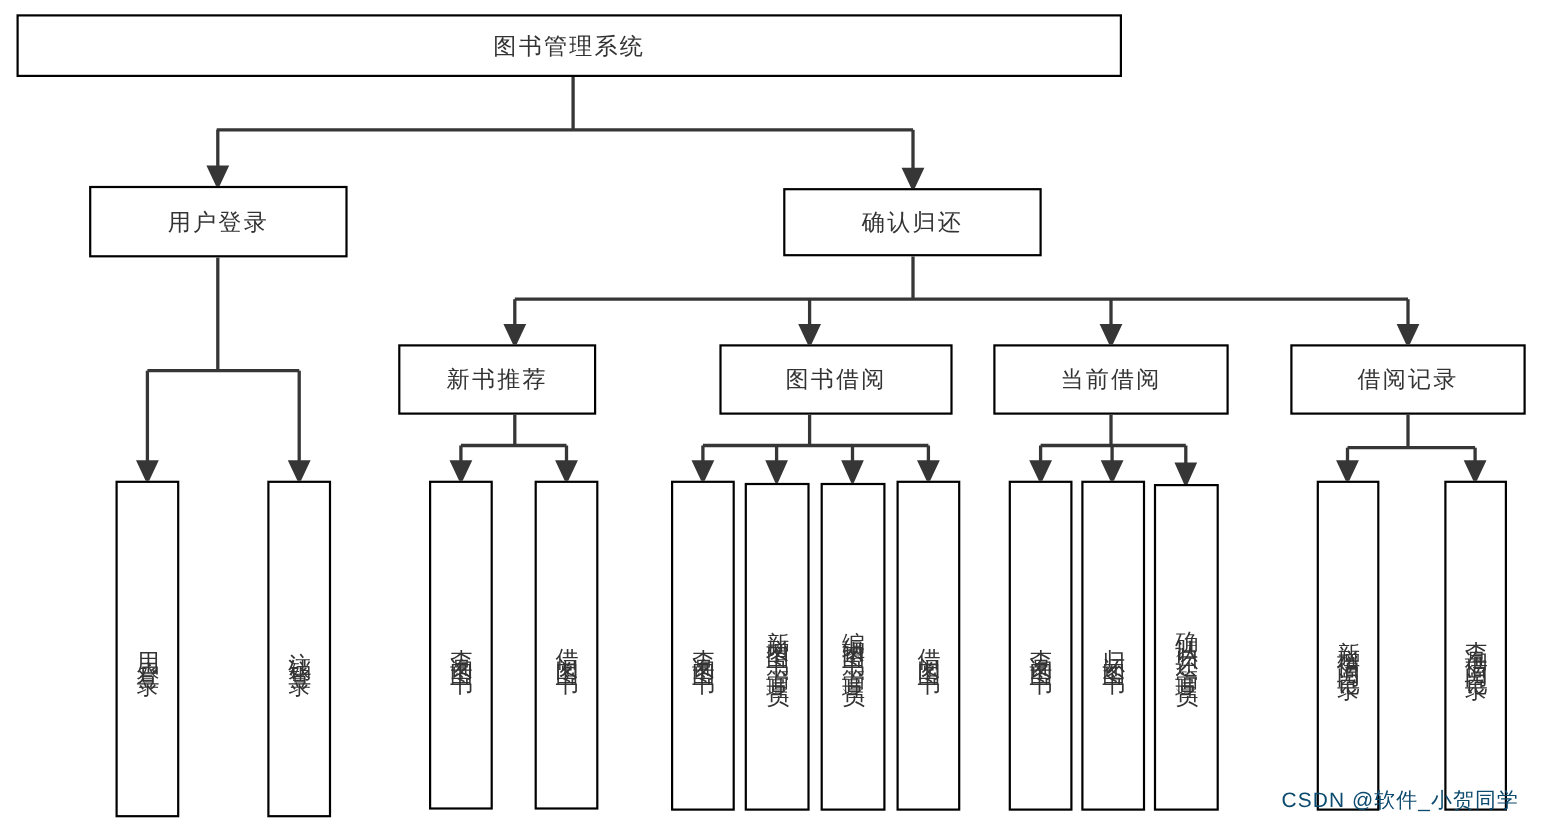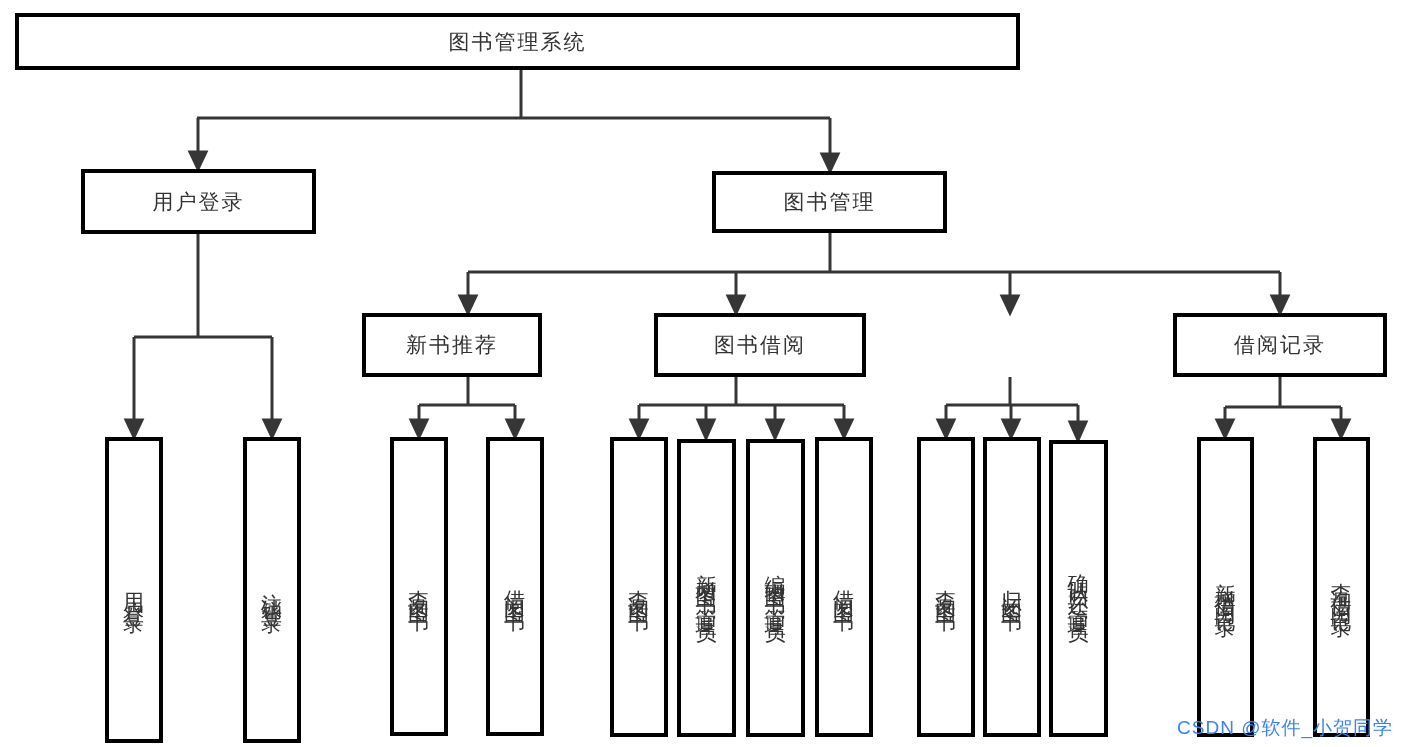--- a/index.html
+++ b/index.html
@@ -19,21 +19,21 @@
     position: absolute;
     left: 0; top: 0;
     width: 1405px;
     height: 747px;
     pointer-events: none;
   }
 
   .node {
     position: absolute;
     background: #ffffff;
-    border: 4px solid #000000;
+    border: 2px solid #000000;
     display: flex;
     align-items: center;
     justify-content: center;
     color: #333333;
   }
 
   .hbox {
     font-size: 21px;
     letter-spacing: 2px;
     white-space: nowrap;
@@ -42,25 +42,25 @@
   .vbox {
     writing-mode: vertical-rl;
     text-orientation: mixed;
     font-size: 21px;
     letter-spacing: 7px;
     line-height: 1;
   }
 
   .watermark {
     position: absolute;
-    right: 12px;
+    right: 24px;
     bottom: 6px;
     font-size: 19px;
     letter-spacing: 1px;
-    color: #3b82f6;
+    color: #0c4a6e;
     z-index: 5;
     white-space: nowrap;
   }
 </style>
 </head>
 <body>
 
 <div class="canvas">
 
   <svg class="connectors" viewBox="0 0 1405 747" xmlns="http://www.w3.org/2000/svg" stroke="#363636" stroke-width="3" fill="#363636">
@@ -121,24 +121,25 @@
     <line x1="1225" y1="407" x2="1341" y2="407"></line>
     <line x1="1225" y1="407" x2="1225" y2="422"></line>
     <polygon points="1217,420 1233,420 1225,437"></polygon>
     <line x1="1341" y1="407" x2="1341" y2="422"></line>
     <polygon points="1333,420 1349,420 1341,437"></polygon>
   </svg>
 
   <div class="node hbox" style="left:15px; top:13px; width:1005px; height:57px;">图书管理系统</div>
 
   <div class="node hbox" style="left:81px; top:169px; width:235px; height:65px;">用户登录</div>
-  <div class="node hbox" style="left:712px; top:171px; width:235px; height:62px;">图书管理</div>
+  <div class="node hbox" style="left:712px; top:171px; width:235px; height:62px;">确认归还</div>
 
   <div class="node hbox" style="left:362px; top:313px; width:180px; height:64px;">新书推荐</div>
   <div class="node hbox" style="left:630px; top:313px; width:212px; height:64px;margin-left:24px;">图书借阅</div>
+  <div class="node hbox" style="left:903px; top:313px; width:214px; height:64px;">当前借阅</div>
   <div class="node hbox" style="left:1173px; top:313px; width:214px; height:64px;">借阅记录</div>
 
   <div class="node vbox" style="left:105px; top:437px; width:58px; height:306px;">用户登录</div>
   <div class="node vbox" style="left:243px; top:437px; width:58px; height:306px;">注销登录</div>
 
   <div class="node vbox" style="left:390px; top:437px; width:58px; height:299px;">查询图书</div>
   <div class="node vbox" style="left:486px; top:437px; width:58px; height:299px;">借阅图书</div>
 
   <div class="node vbox" style="left:610px; top:437px; width:58px; height:300px;">查询图书</div>
   <div class="node vbox" style="left:677px; top:439px; width:59px; height:298px;">新增图书（管理员）</div>

